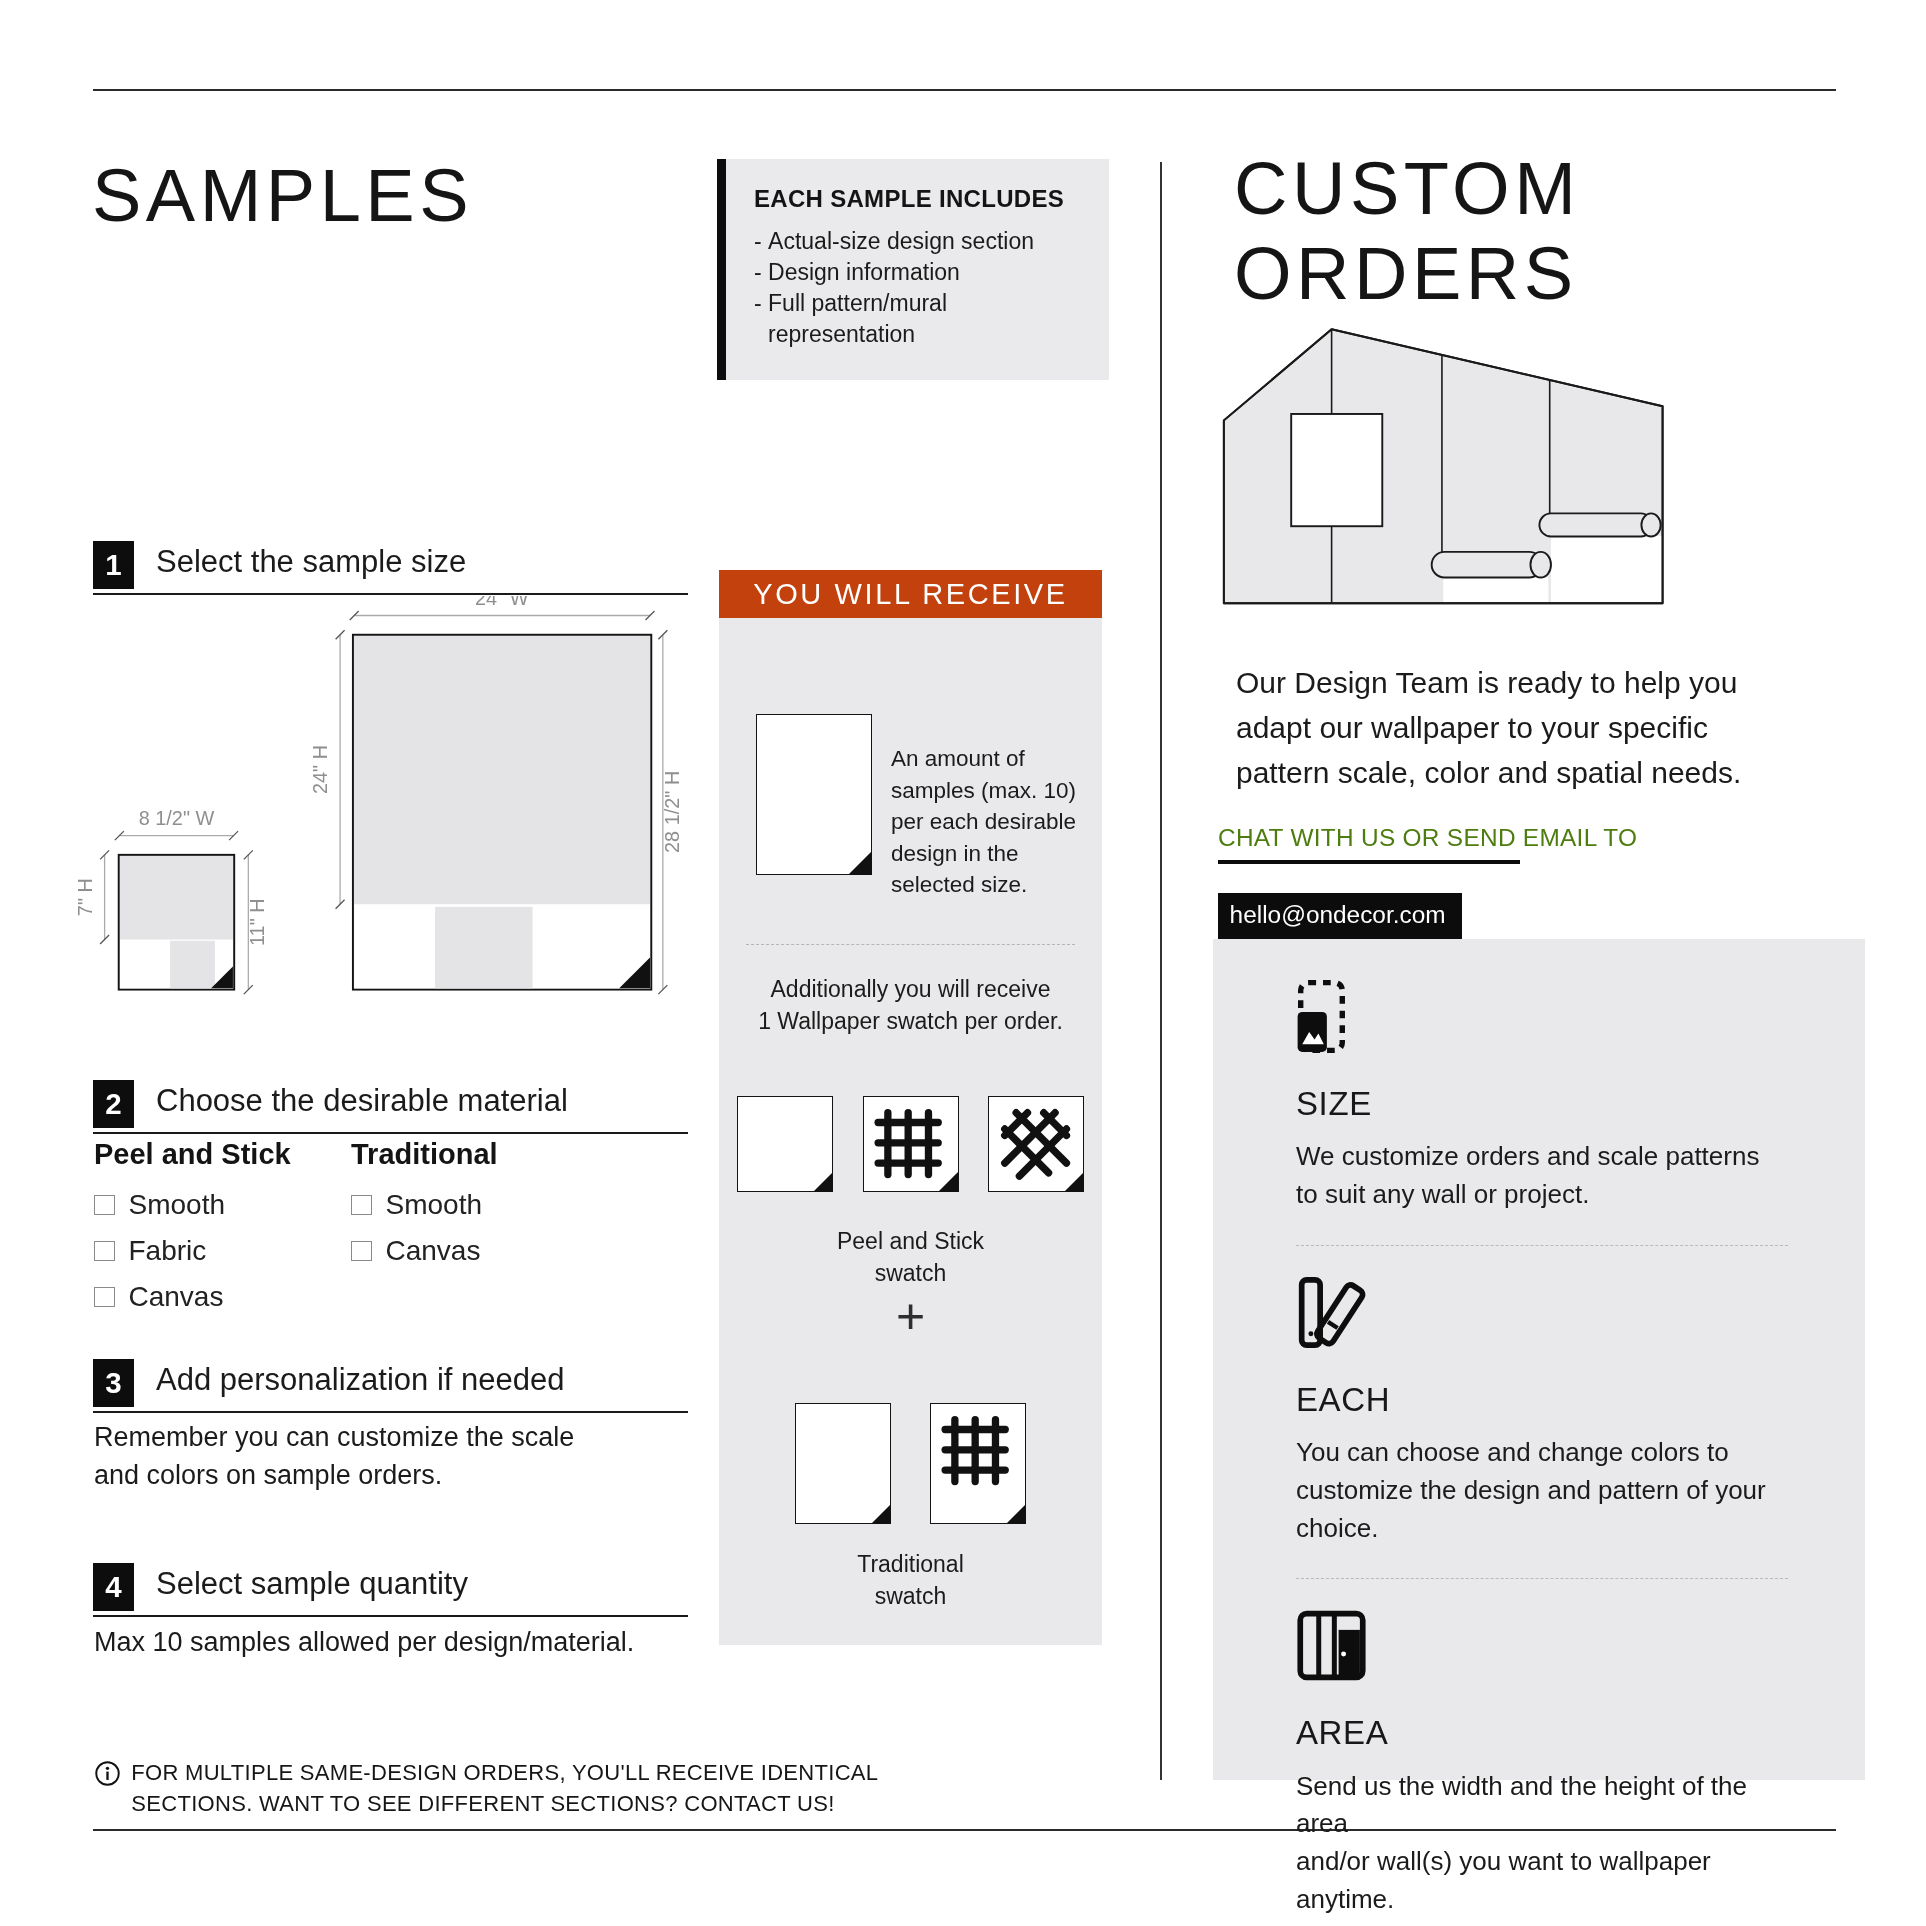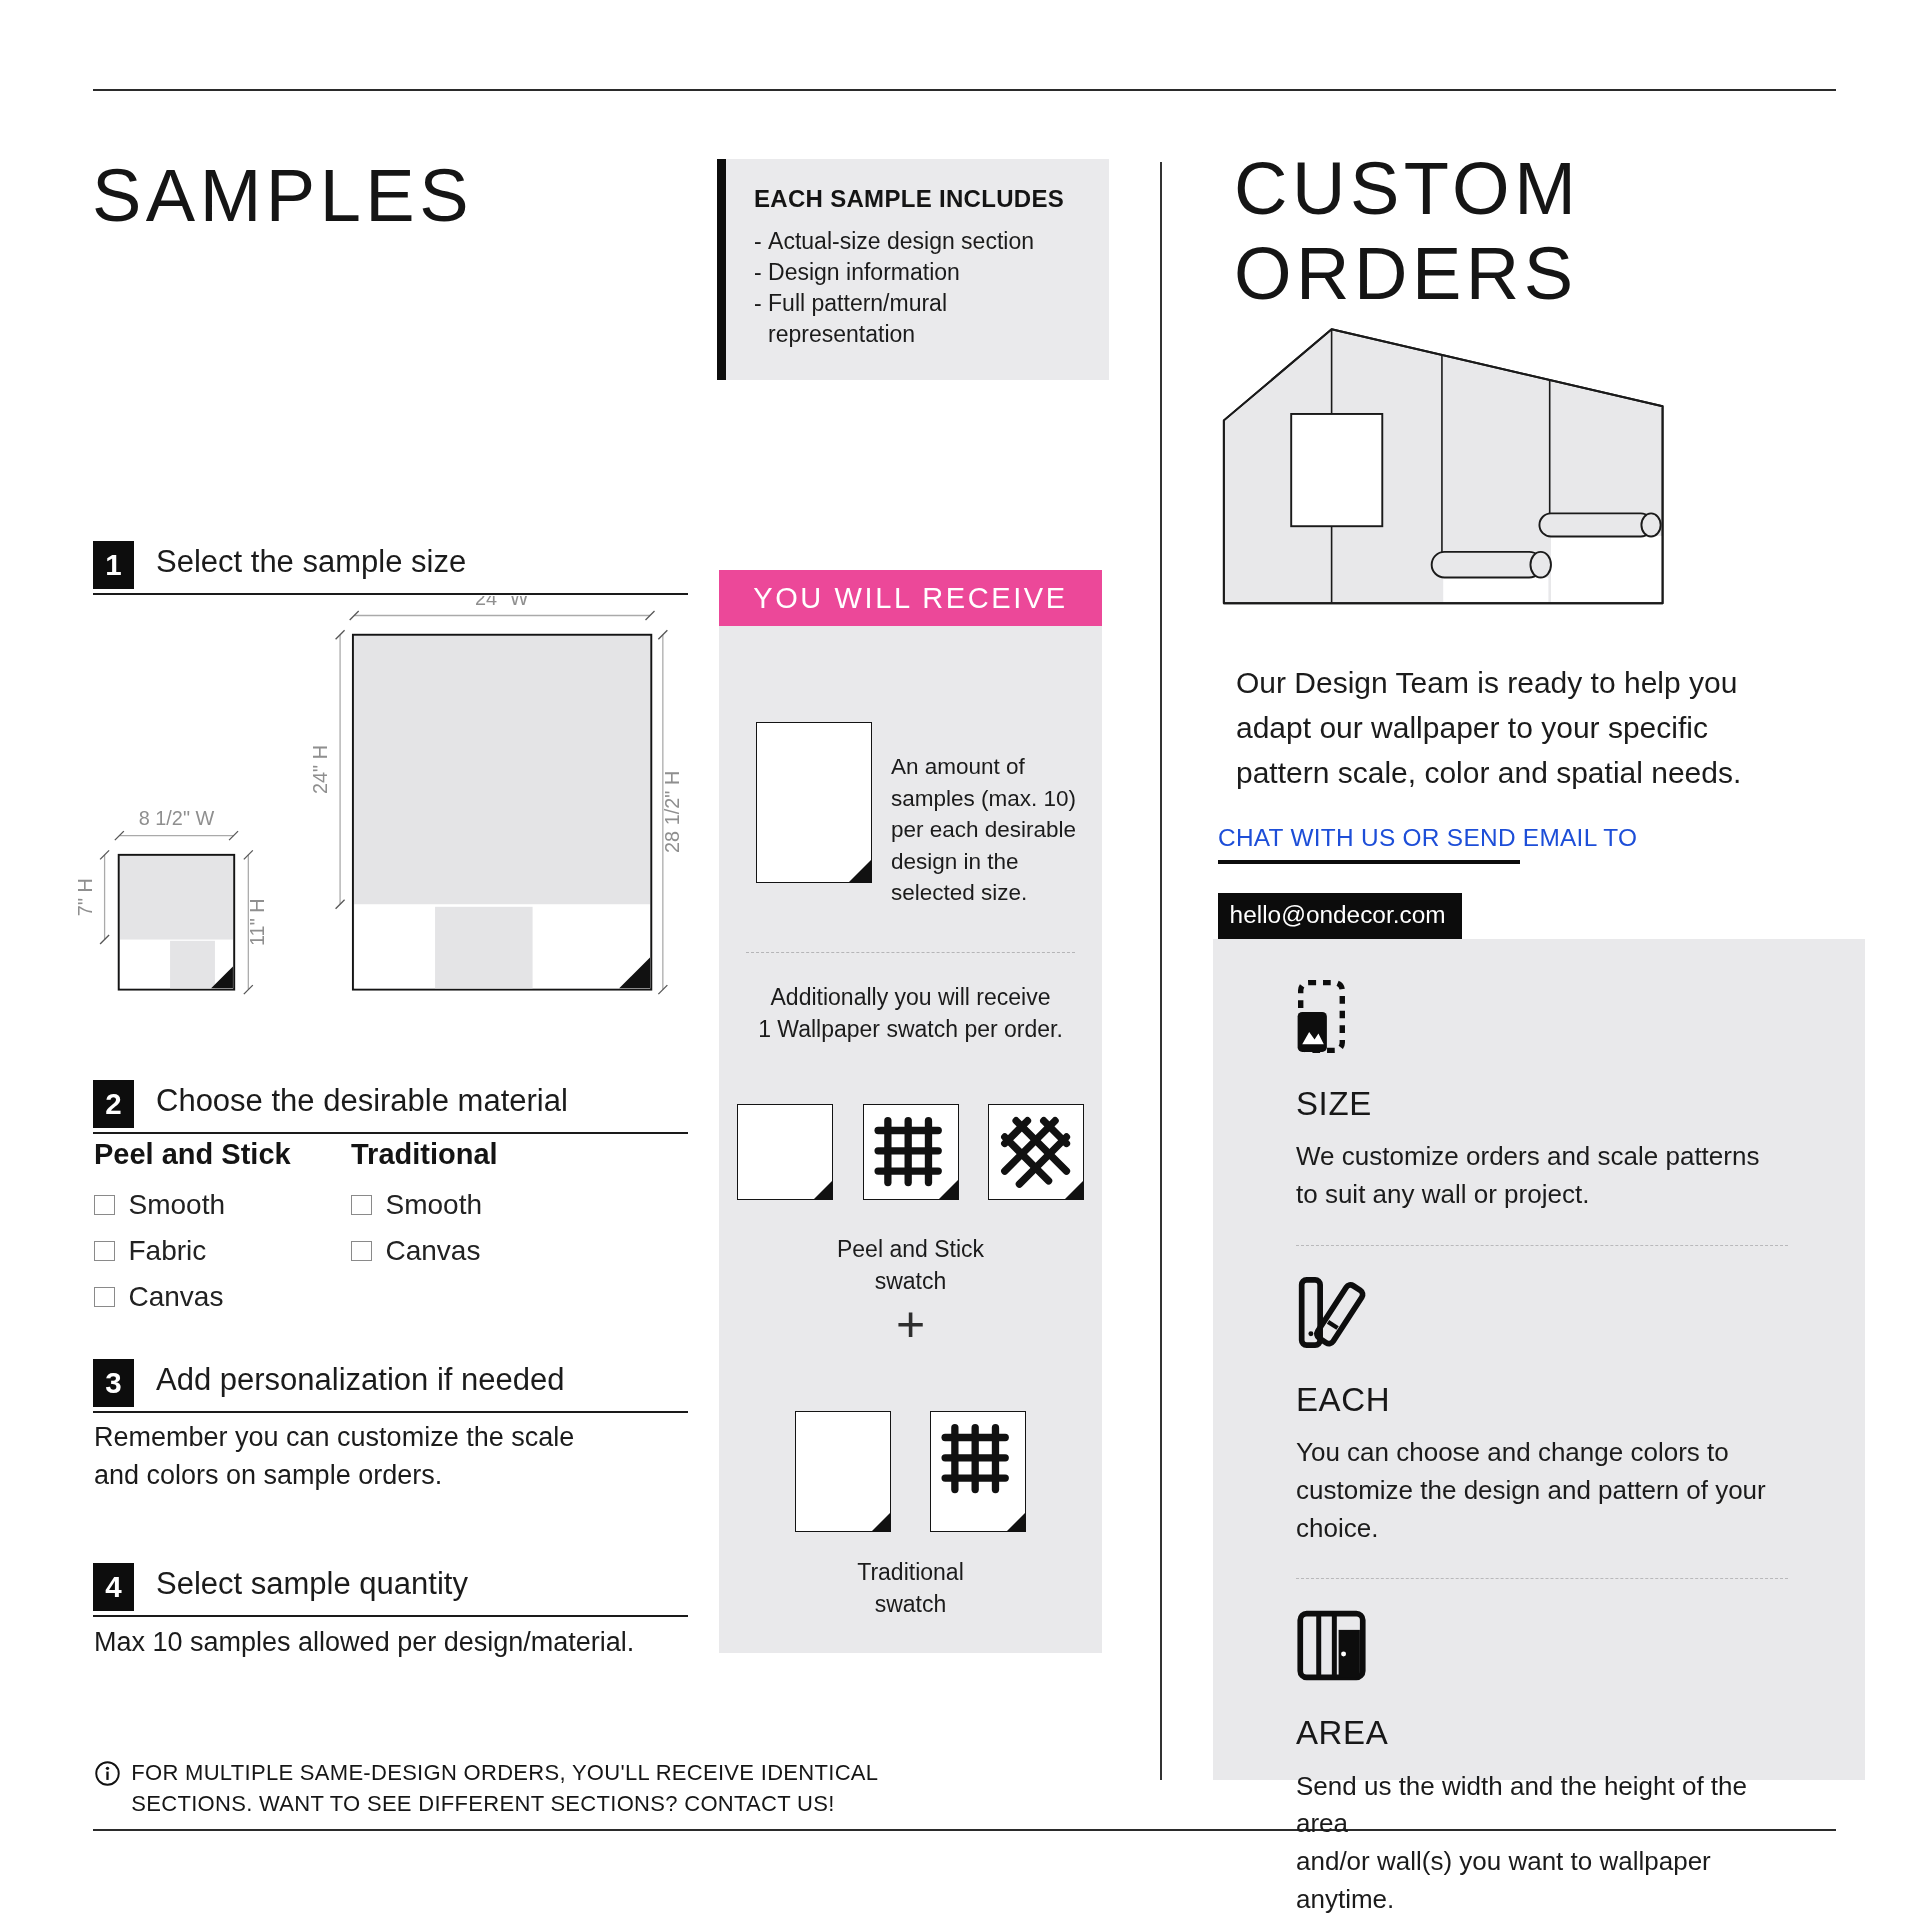--- a/index.html
+++ b/index.html
@@ -38,21 +38,21 @@
   .mat-title { font-size:29px; font-weight:700; color:#141414; margin-bottom:18px; }
   .mat-opt { display:flex; align-items:center; font-size:28px; color:#222; margin-bottom:14px; }
   .checkbox { width:20.5px; height:20.5px; border:1.9px solid #8a8a8a; margin-right:14px; background:#fff; flex:0 0 auto; }
 
   .footnote { position:absolute; left:94px; top:1757px; display:flex; align-items:flex-start; }
   .footnote svg { flex:0 0 auto; margin:2.6px 10.3px 0 0; }
   .footnote-text { font-size:22px; line-height:1.42; letter-spacing:0.3px; color:#161616; }
 
   
   .receive { position:absolute; left:719px; top:570px; width:383px; }
-  .receive-header { height:56px; background:#ec4899; color:#fff; display:flex; align-items:center; justify-content:center; font-size:29px; letter-spacing:2.6px; }
+  .receive-header { height:48px; background:#c2410c; color:#fff; display:flex; align-items:center; justify-content:center; font-size:29px; letter-spacing:2.6px; }
   .receive-body { position:relative; height:1027px; background:#e9e9eb; }
   .paper { position:relative; background:#fff; border:1.9px solid #141414; }
   .fold { position:absolute; right:-0.6px; bottom:-0.6px; width:0; height:0; border-left:24.4px solid transparent; border-bottom:24.4px solid #111; }
   .fold.sm { border-left-width:20.5px; border-bottom-width:20.5px; }
   .paper-lg { position:absolute; left:37px; top:96px; width:116px; height:161px; }
   .receive-sample-text { position:absolute; left:172px; top:125px; width:205px; font-size:22.5px; line-height:1.4; color:#1b1b1b; }
   .dash-div { position:absolute; left:27px; right:27px; top:326px; border-top:1.9px dashed #b5b5b7; }
   .receive-add-text { position:absolute; left:0; right:0; top:355px; text-align:center; font-size:23px; line-height:1.4; color:#1b1b1b; }
   .swatch-row { position:absolute; left:0; right:0; display:flex; justify-content:center; gap:29.5px; }
   .row1 { top:478px; }
@@ -61,21 +61,21 @@
   .swatch.tall { height:121px; }
   .swatch svg { position:absolute; inset:6.4px; }
   .swatch-label { position:absolute; left:0; right:0; text-align:center; font-size:23px; line-height:1.4; color:#1b1b1b; }
   .lbl-peel { top:607px; }
   .lbl-trad { top:930px; }
   .plus-sign { position:absolute; left:0; right:0; top:669px; text-align:center; font-size:50px; font-weight:300; color:#2e2e2e; }
 
   
   .house { position:absolute; left:1220px; top:321px; }
   .custom-intro { position:absolute; left:1236px; top:660px; font-size:30px; line-height:1.5; color:#1b1b1b; }
-  .chat-label { position:absolute; left:1218px; top:824px; font-size:24.4px; letter-spacing:0.3px; color:#1d4ed8; }
+  .chat-label { position:absolute; left:1218px; top:824px; font-size:24.4px; letter-spacing:0.3px; color:#4d7c0f; }
   .chat-rule { position:absolute; left:1218px; top:860px; width:302px; height:3.9px; background:#0c0c0c; }
   .email-badge { position:absolute; left:1218px; top:893px; background:#0c0c0c; color:#ffffff; font-size:24.4px; padding:7.7px 16.7px 10.3px 11.6px; }
 
   .custom-panel { position:absolute; left:1213px; top:939px; width:652px; height:841px; background:#e9e9eb; padding:39px 77px 0 83px; }
   .feature-icon { height:77px; margin-bottom:28px; }
   .feature-title { font-size:33px; letter-spacing:0.6px; color:#181818; margin-bottom:15.4px; }
   .feature-text { font-size:26px; line-height:1.45; color:#1b1b1b; }
   .panel-dash { border-top:1.9px dashed #b9b9bb; margin:31px 0 28px; }
 
   

